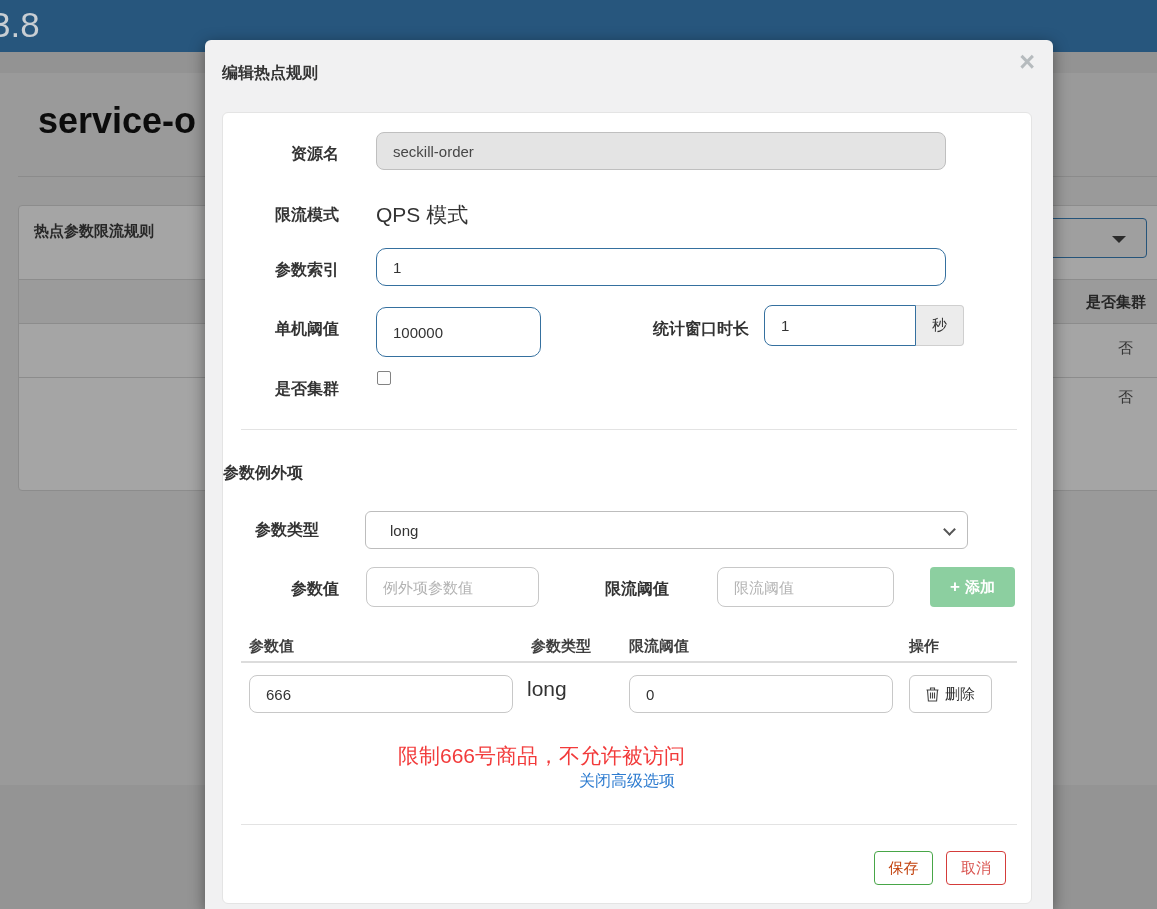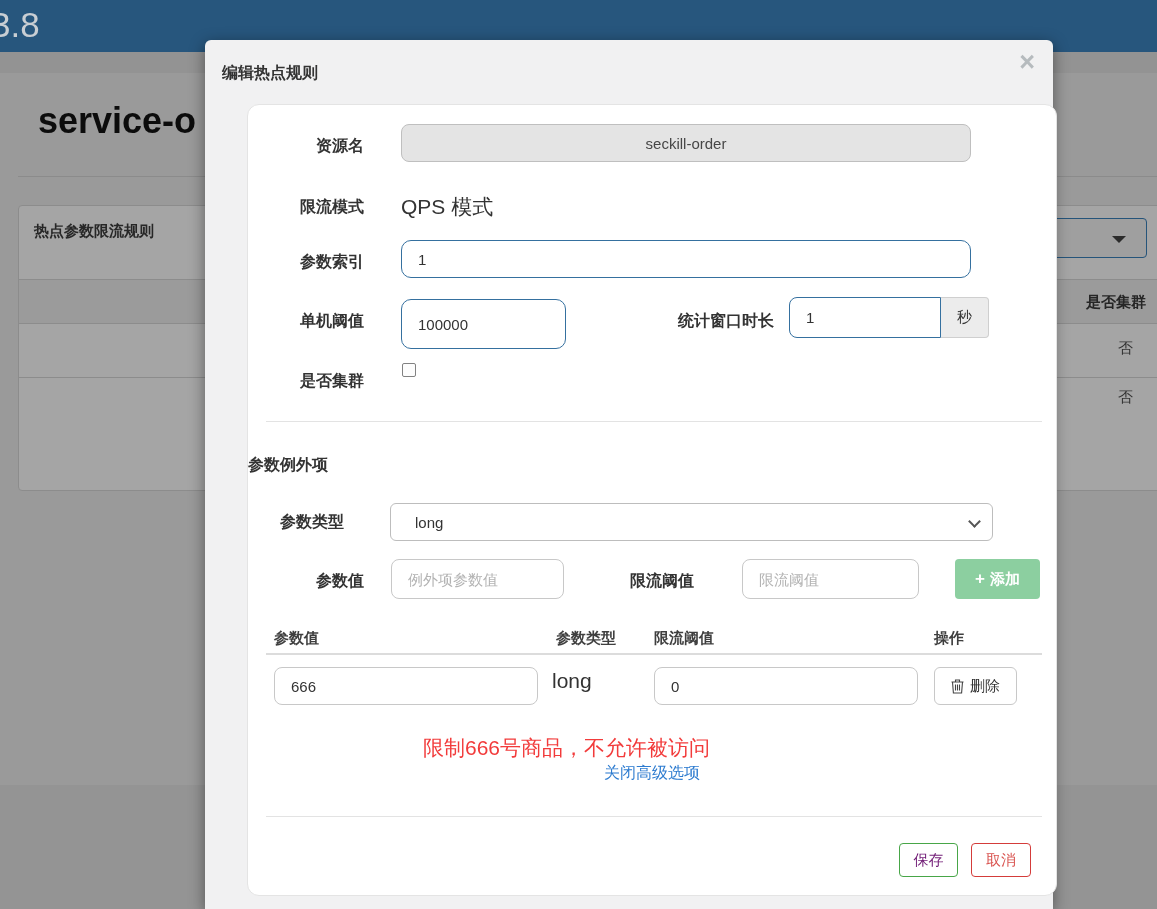--- a/index.html
+++ b/index.html
@@ -31,30 +31,30 @@
   .bg-caret{right:20px;top:17px;width:0;height:0;border-left:7px solid transparent;
     border-right:7px solid transparent;border-top:7px solid #2b2b2b;}
   .footband{left:0;top:785px;width:1157px;height:124px;background:#949494;z-index:1;}
 
   
   .modal{left:205px;top:40px;width:848px;height:869px;background:#f1f1f2;
     border-radius:6px 6px 0 0;box-shadow:0 4px 16px rgba(0,0,0,.45);z-index:10;}
   .modal-close{right:12px;top:3px;font-size:27px;font-weight:bold;color:#b6bbbe;
     cursor:pointer;line-height:1;padding:6px;}
   .modal-title{left:17px;top:23px;font-size:16px;font-weight:bold;color:#333;}
-  .inner{left:17px;top:64px;width:810px;height:792px;background:#fff;
-    border:1px solid #e4e4e4;border-radius:12px;margin-left:25px;}
+  .inner{left:17px;top:72px;width:810px;height:792px;background:#fff;
+    border:1px solid #e4e4e4;border-radius:6px;}
 
   .lbl{font-size:16px;font-weight:bold;color:#333;text-align:right;width:116px;line-height:19px;}
   .val{font-size:21px;color:#333;line-height:19px;}
   .inp{border-radius:10px;border:1px solid #35709f;font-size:15px;color:#333;
     padding:0 16px;background:#fff;outline:none;font-family:inherit;}
   .inp::placeholder{color:#b3b3b3;}
   .inp.gray{border:1px solid #c8c8c8;border-radius:8px;}
-  .inp.disabled{border:1px solid #bfbfbf;border-radius:8px;background:#e4e4e4;color:#474747;text-align:center;}
+  .inp.disabled{border:1px solid #bfbfbf;border-radius:8px;background:#e4e4e4;color:#474747;}
   .addon{background:#ececec;border:1px solid #cfcfcf;border-left:none;
     border-radius:0 4px 4px 0;font-size:15px;color:#333;display:flex;
     align-items:center;justify-content:center;}
   .win-inp{border-radius:8px 0 0 8px;}
   .checkbox{width:14px;height:14px;border:1px solid #828282;border-radius:2px;background:#fdfdfd;cursor:pointer;}
   .divider{border-top:1px solid #e3e3e3;height:0;}
   .section-heading{left:0;top:350px;width:100%;font-size:16px;
     font-weight:bold;color:#333;}
   select.sel{border:1px solid #bdbdbd;border-radius:6px;font-size:15px;color:#333;
     padding:0 24px;background:#fff;appearance:none;-webkit-appearance:none;
@@ -65,21 +65,21 @@
     font-size:15px;font-weight:bold;cursor:pointer;display:flex;align-items:center;
     justify-content:center;gap:5px;font-family:inherit;}
   .th{font-size:15px;font-weight:bold;color:#3f3f3f;}
   .thead-line{border-top:2px solid #dcdcdc;height:0;}
   .btn-del{background:#fff;border:1px solid #c8c8c8;border-radius:6px;color:#333;
     font-size:15px;cursor:pointer;display:flex;align-items:center;justify-content:center;
     gap:6px;font-family:inherit;}
   .annotation{font-size:21px;color:#f23b3b;white-space:nowrap;}
   .adv-link{left:0;top:658px;width:100%;text-align:center;font-size:16px;
     color:#2e7cd0;cursor:pointer;}
-  .btn-save{background:#fff;border:1px solid #48a648;border-radius:4px;color:#701a75;
+  .btn-save{background:#fff;border:1px solid #48a648;border-radius:4px;color:#c2410c;
     font-size:15px;cursor:pointer;font-family:inherit;}
   .btn-cancel{background:#fff;border:1px solid #d43c3a;border-radius:4px;color:#d9534f;
     font-size:15px;cursor:pointer;font-family:inherit;}
 </style>
 </head>
 <body>
 
 <div class="abs navbar"></div>
 <div class="abs brand">3.8</div>
 <div class="abs subband"></div>

